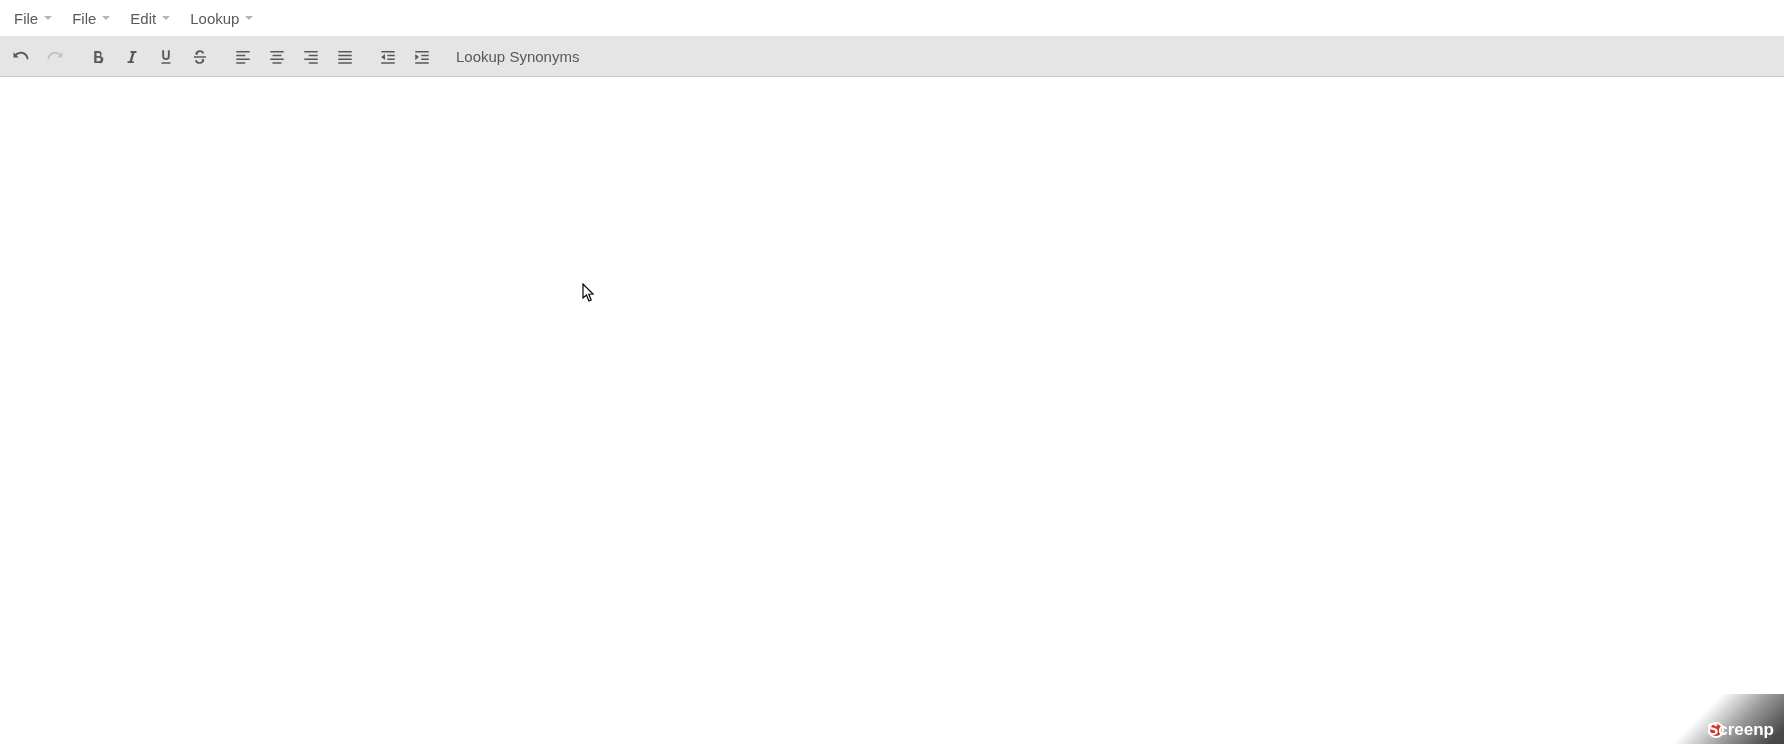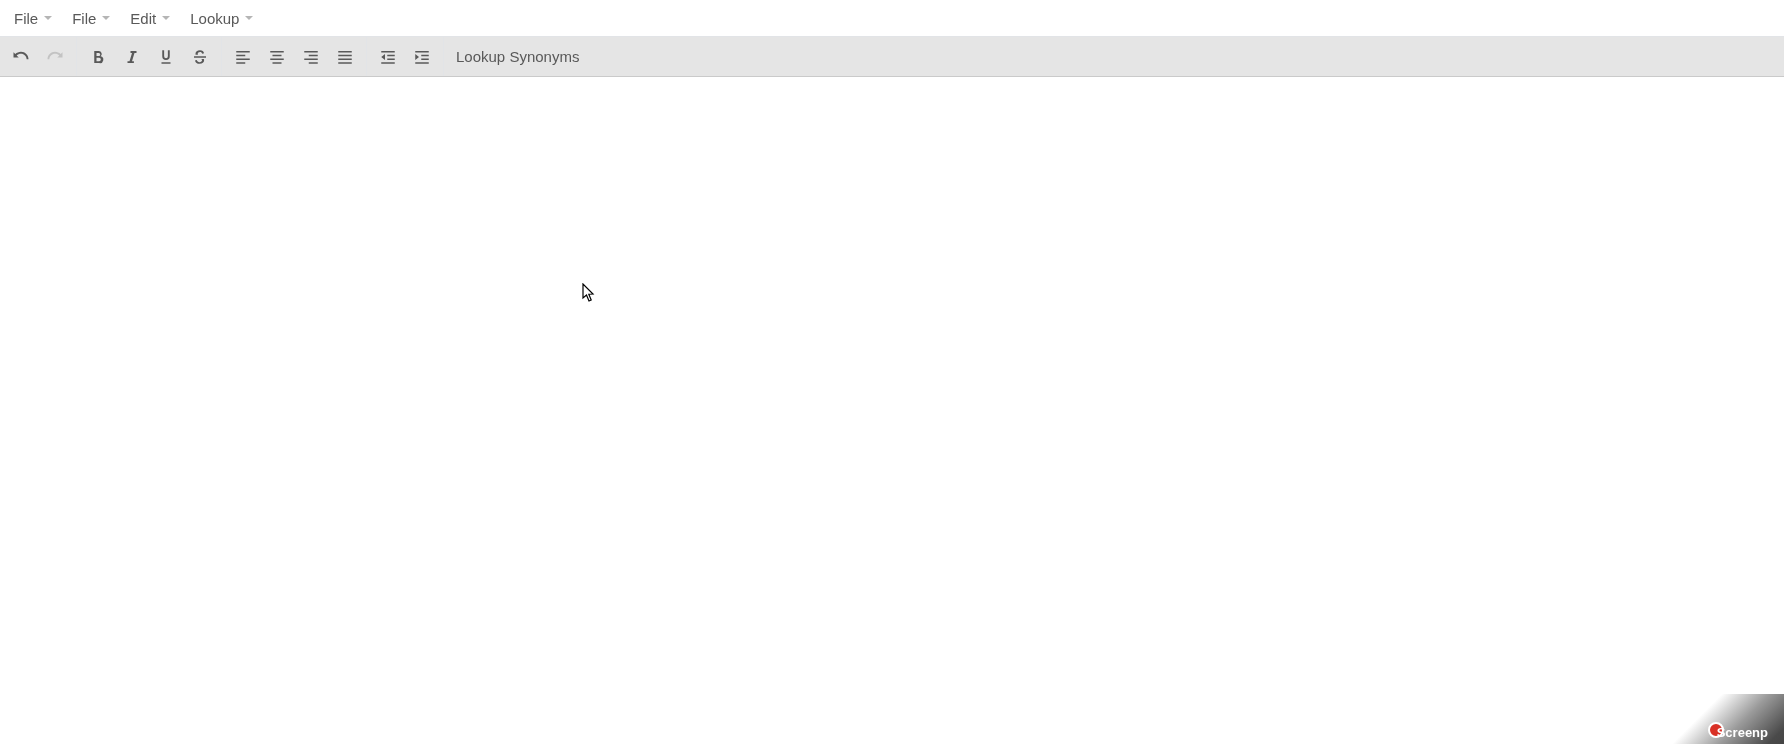--- a/index.html
+++ b/index.html
@@ -129,23 +129,23 @@
     right: 60px;
     bottom: 6px;
     width: 16px;
     height: 16px;
     border-radius: 50%;
     background: #d93025;
     border: 2px solid #fff;
   }
   .corner-curl .badge-text {
     position: absolute;
-    right: 16px;
+    right: 10px;
     bottom: 4px;
-    font-size: 13px;
+    font-size: 17px;
     font-weight: 700;
     color: #fff;
   }
 </style>
 </head>
 <body>
 
 <div class="menubar">
   <div class="menu-item">
     <span>File</span>

